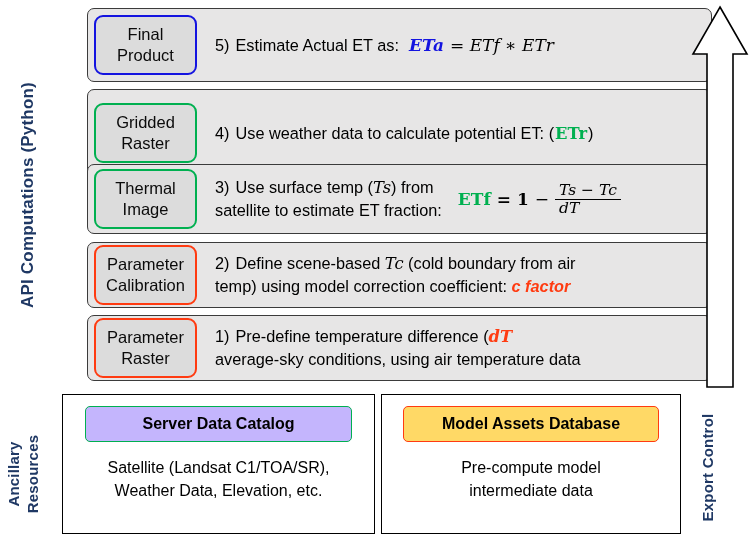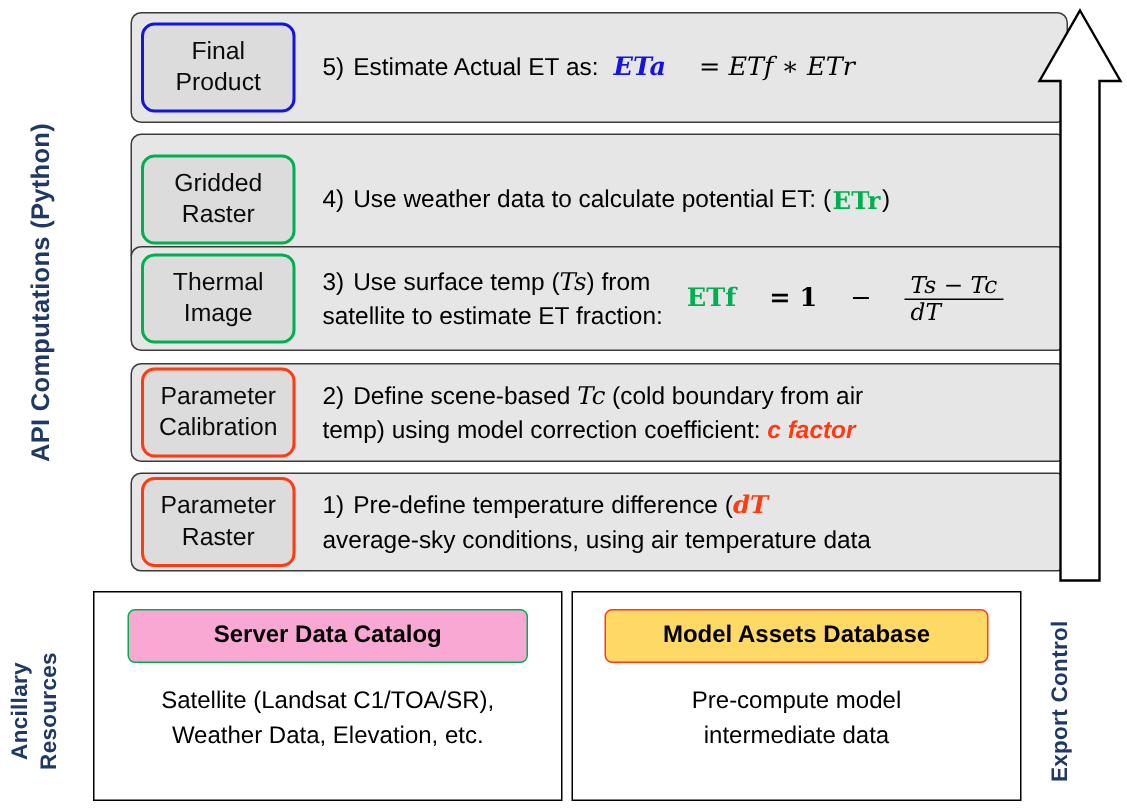--- a/index.html
+++ b/index.html
@@ -92,21 +92,21 @@
     flex-wrap:wrap;
   }
   .desc .txt{white-space:pre-wrap;}
   .mth{font-family:"DejaVu Serif", serif; font-style:italic;}
   .b-blue{color:#1414E0;font-weight:bold;font-style:italic;font-family:"DejaVu Serif",serif;}
   .b-green{color:#00B050;font-weight:bold;font-family:"DejaVu Serif",serif;}
   .b-orange{color:#FF3B11;font-weight:bold;font-style:italic;}
   .b-orange-s{color:#FF3B11;font-weight:bold;font-style:italic;font-family:"DejaVu Serif",serif;}
 
   
-  .eqwrap{display:inline-flex;align-items:center;gap:22px;margin-left:10px;font-family:"DejaVu Serif",serif;font-size:17px;}
+  .eqwrap{display:inline-flex;align-items:center;gap:6px;margin-left:10px;font-family:"DejaVu Serif",serif;font-size:17px;}
   .eq-op{font-family:"DejaVu Serif",serif;font-weight:bold;font-size:17px;}
   .frac{display:inline-flex;flex-direction:column;font-style:italic;font-size:15.5px;line-height:17px;}
   .frac .num{padding:0 4px;}
   .frac .den{padding:0 4px;border-top:1.3px solid #000;}
 
   
   .resbox{
     position:absolute;
     top:394px;height:140px;
     background:#fff;
@@ -122,21 +122,21 @@
     margin-top:11px;
     width:86%;
     text-align:center;
     font-size:16px;
     font-weight:bold;
     color:#000;
     padding:8px 0;
     border-radius:5px;
     box-sizing:border-box;
   }
-  .res-title.green{background:#f9a8d4;border:1.6px solid #00B050;}
+  .res-title.green{background:#c4b5fd;border:1.6px solid #00B050;}
   .res-title.yellow{background:#FFD966;border:1.6px solid #FF3B11;}
   .res-body{
     margin-top:14px;
     text-align:center;
     font-size:16px;
     line-height:23px;
     color:#000;
     white-space:pre-line;
   }
 

